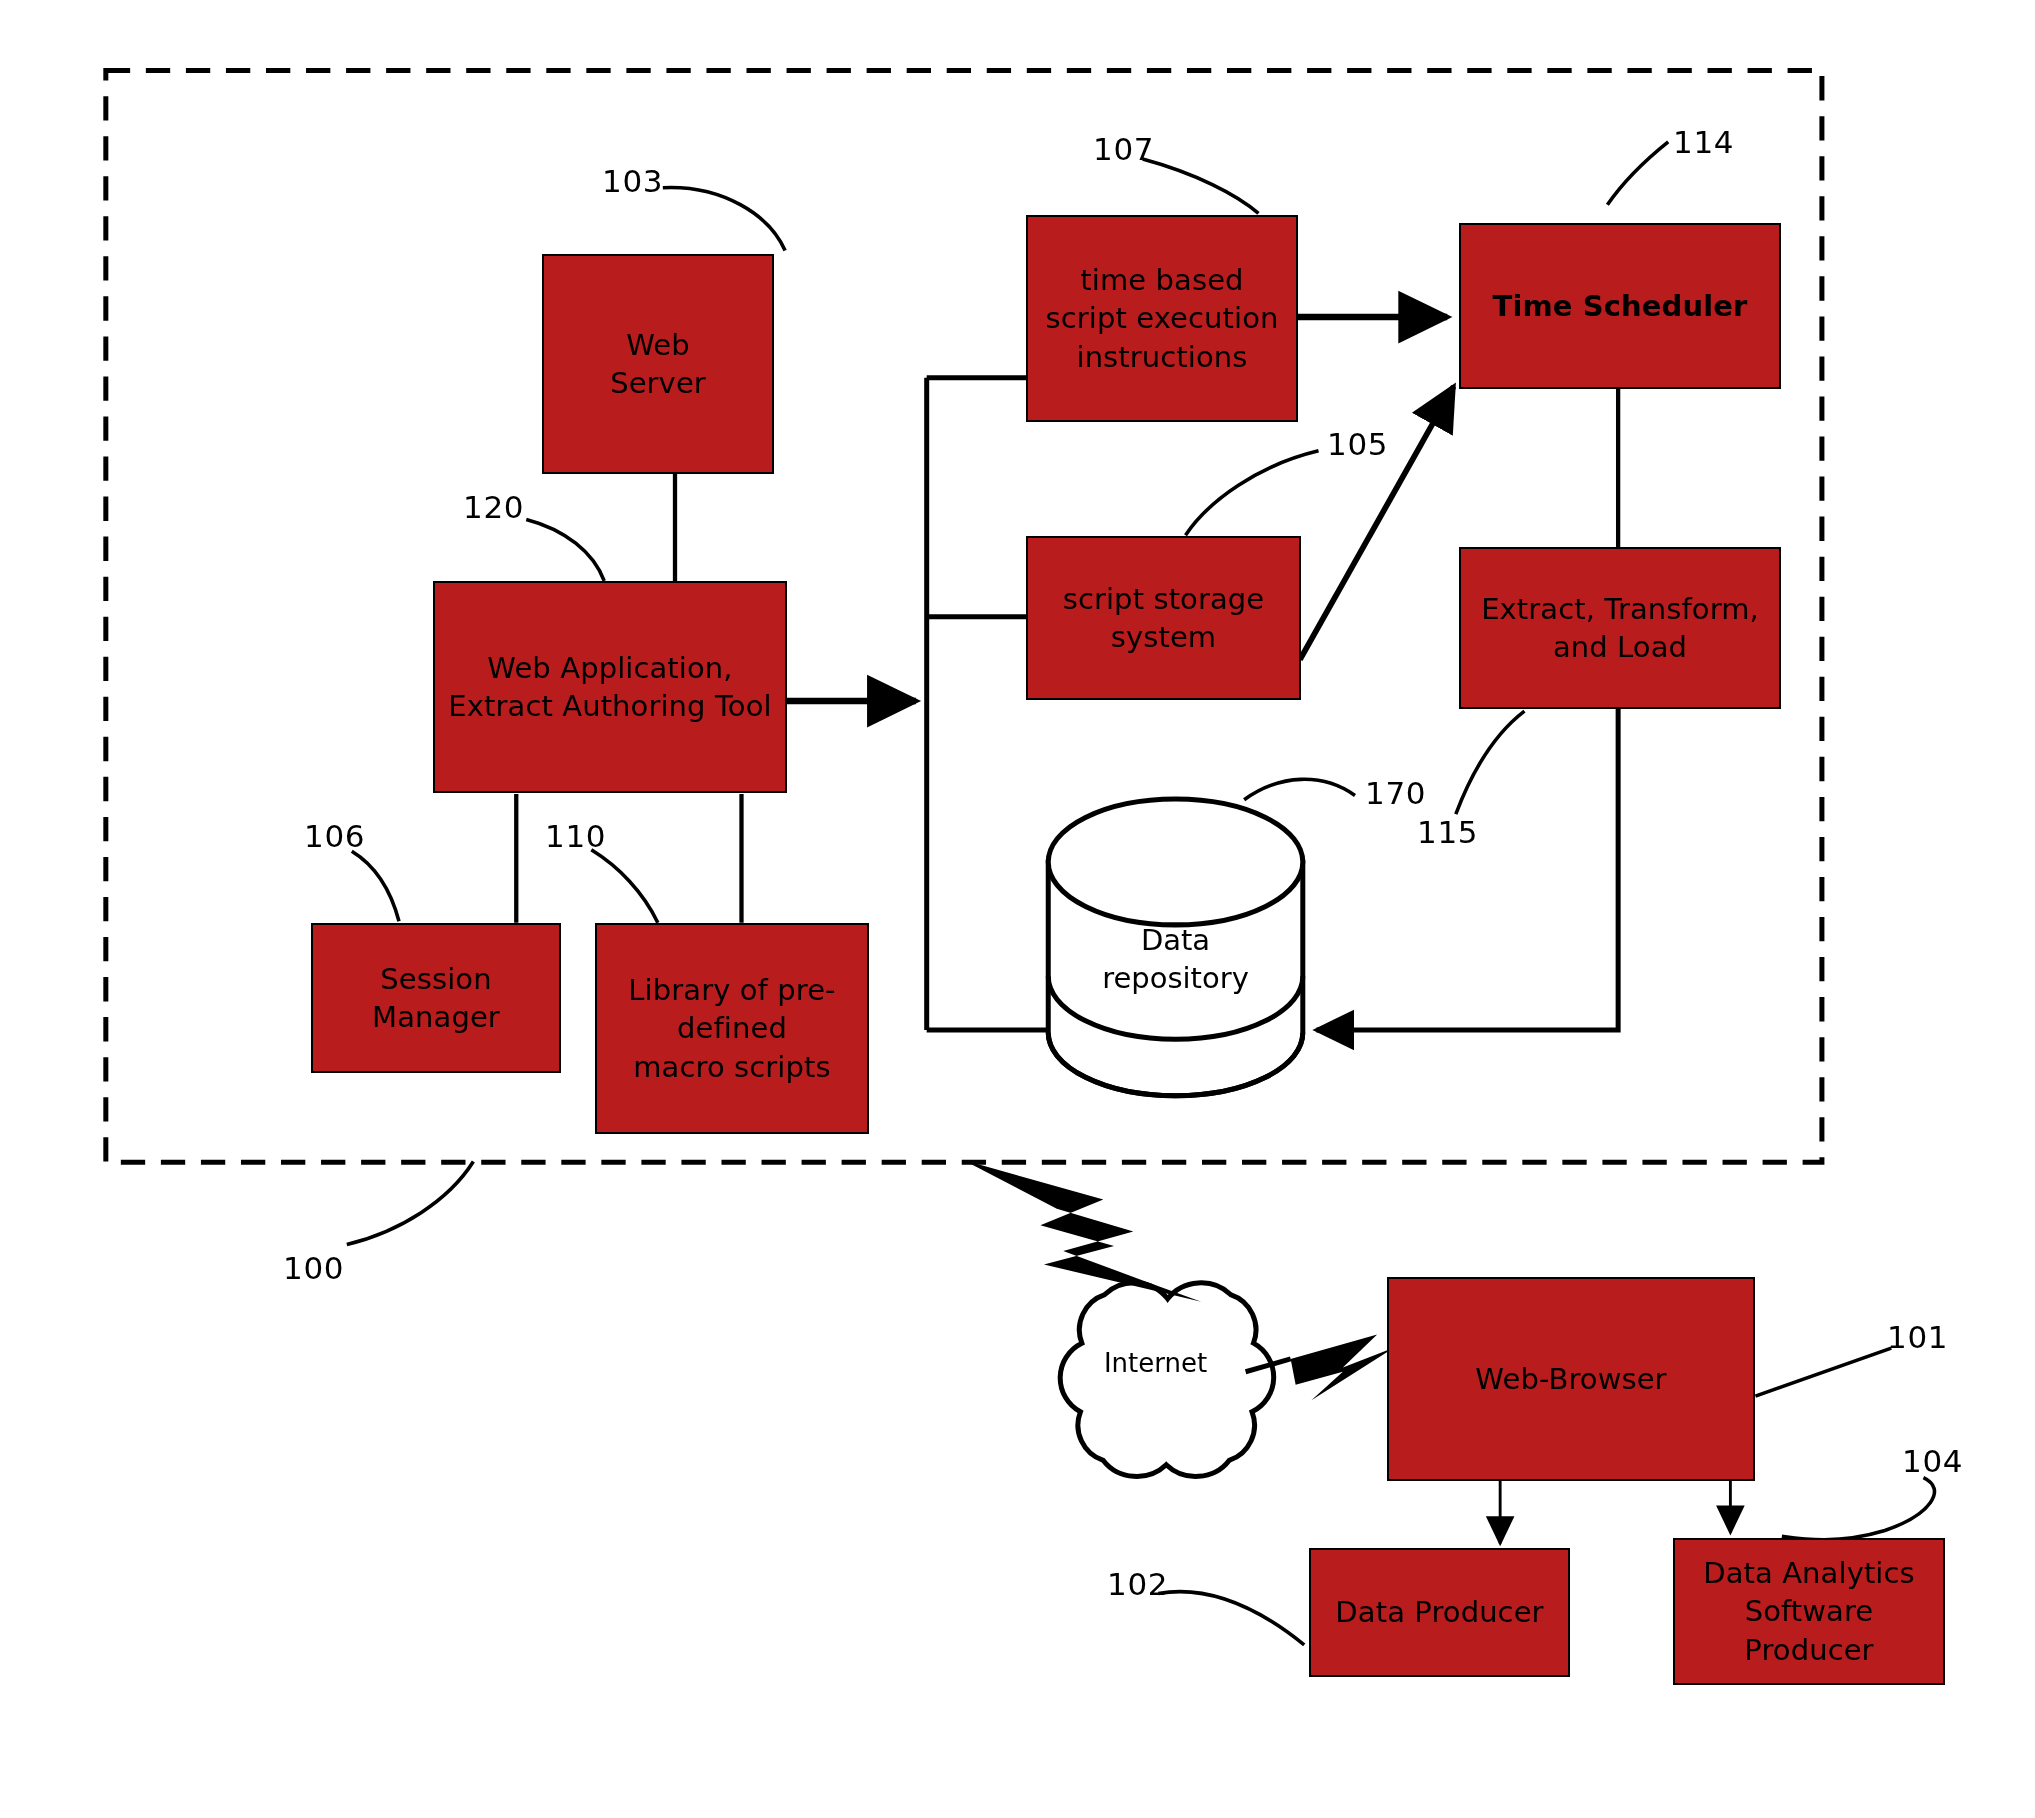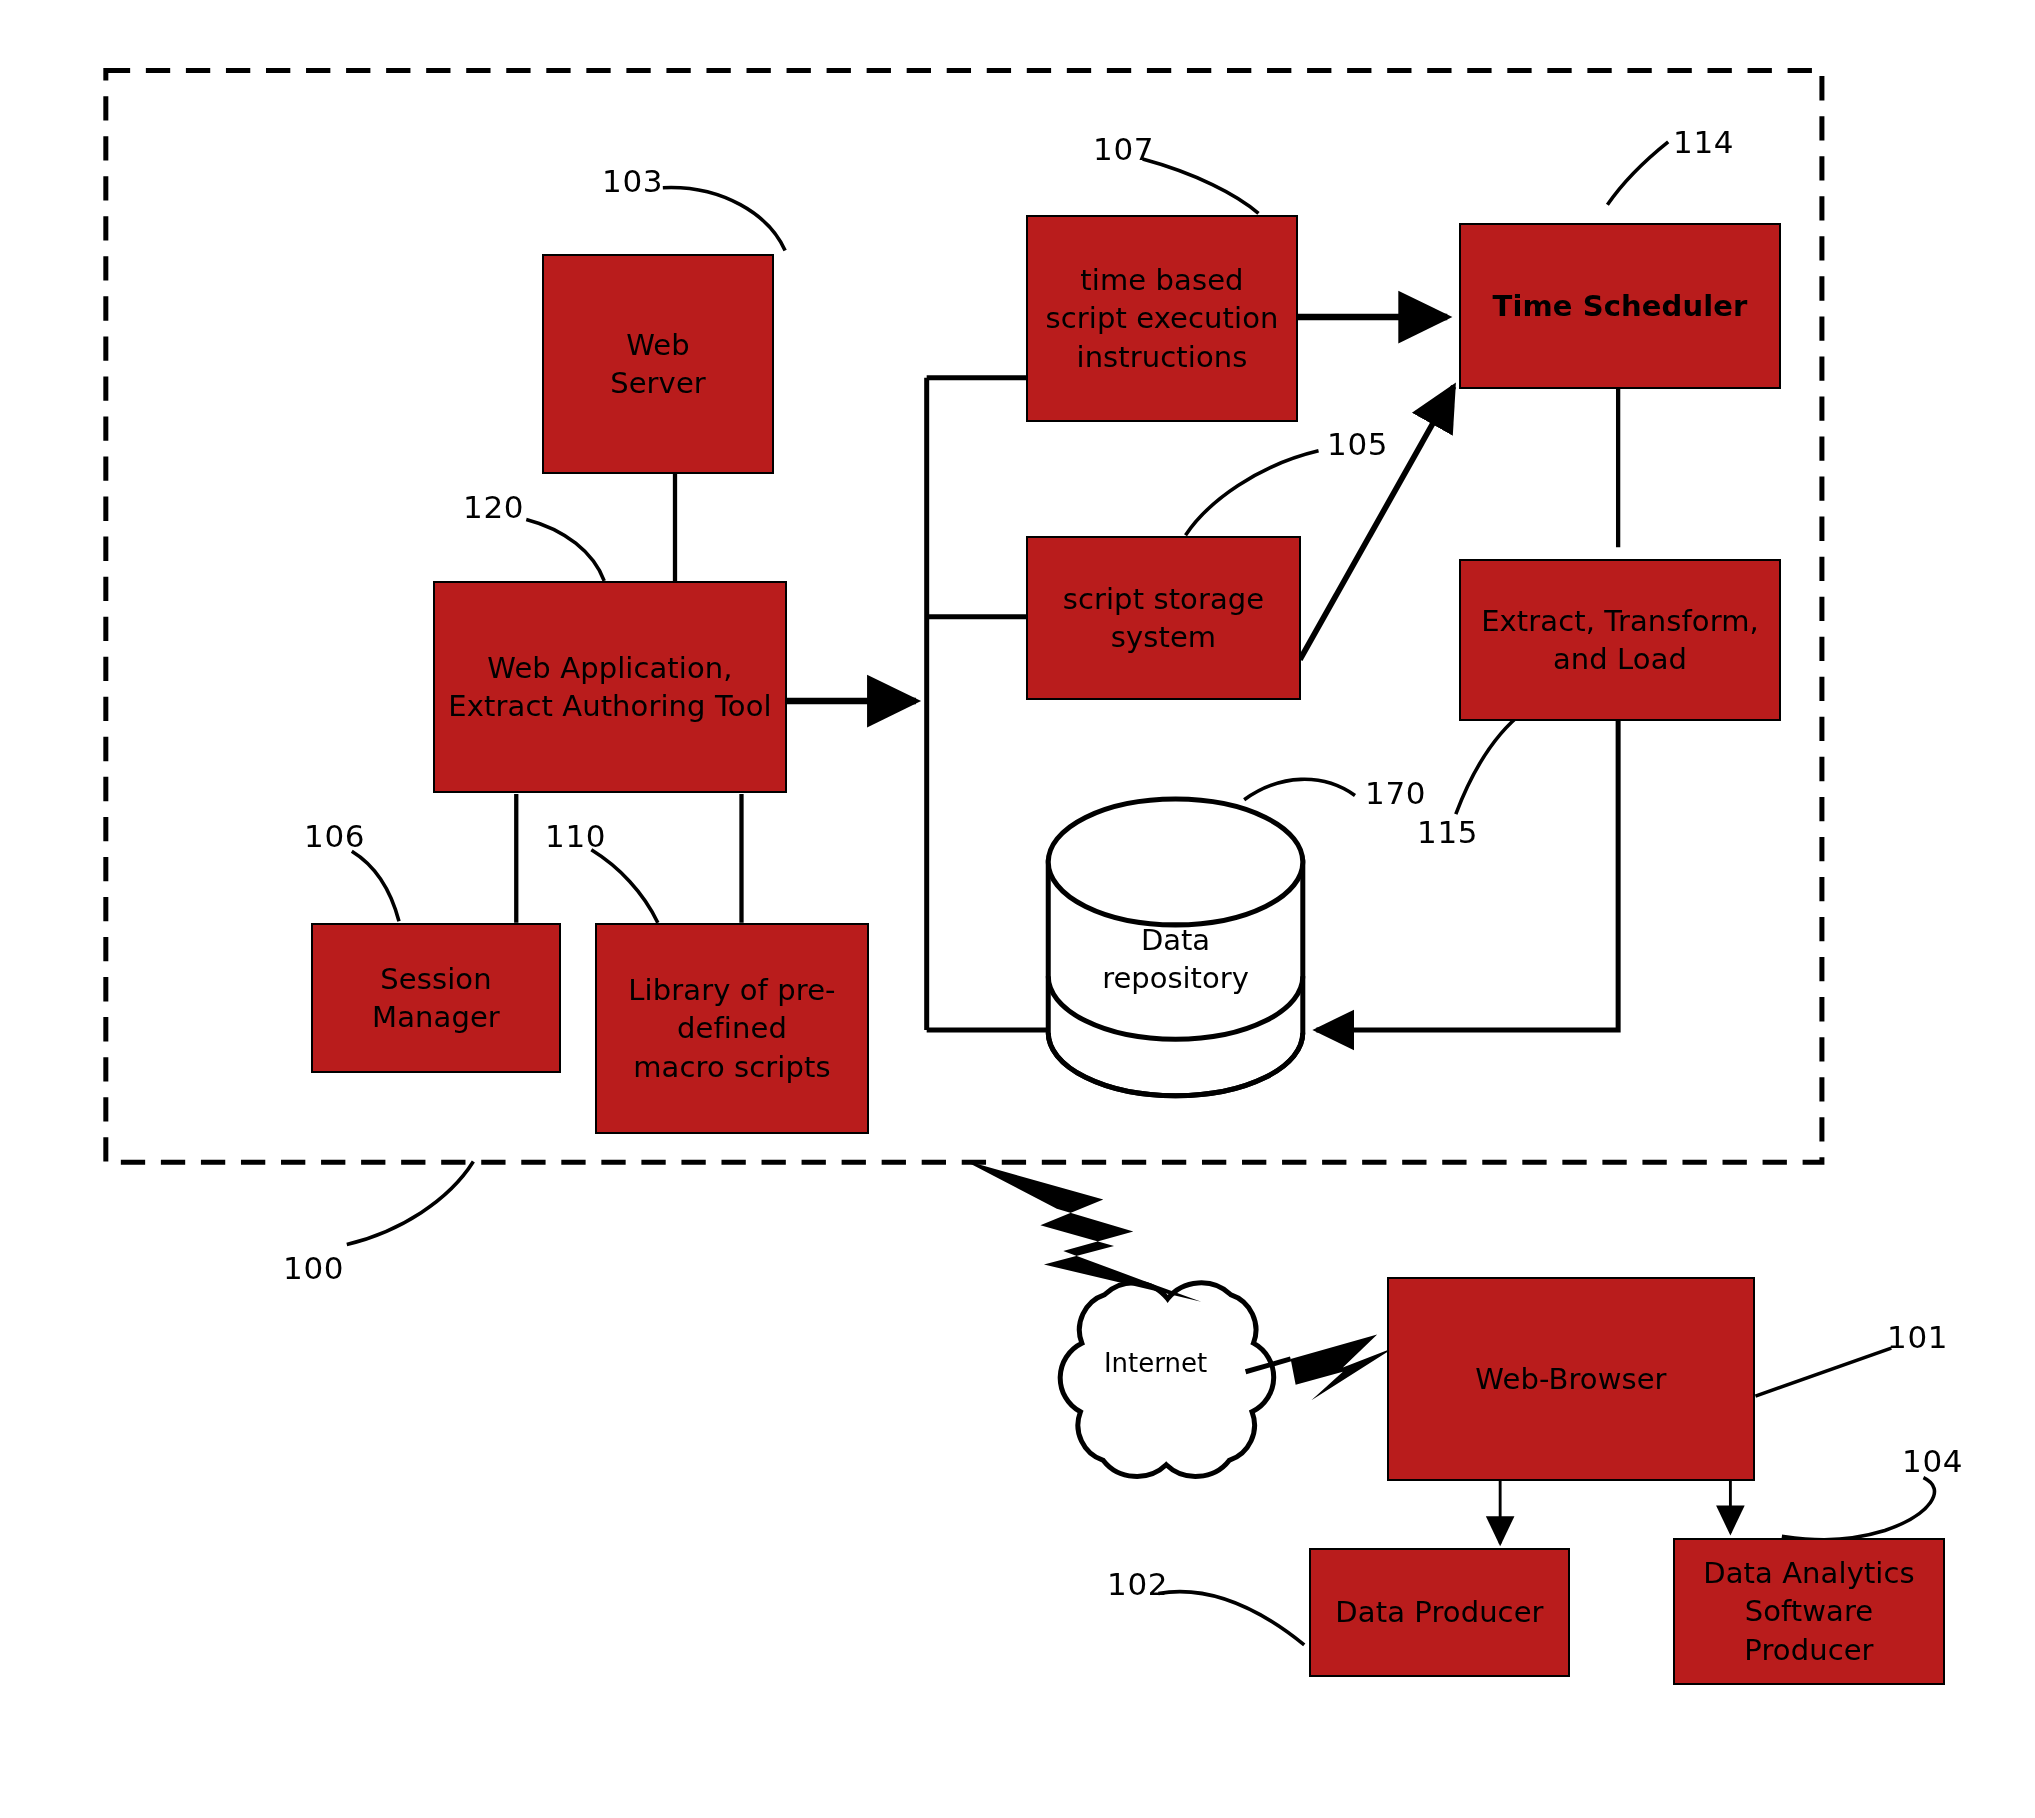--- a/index.html
+++ b/index.html
@@ -168,21 +168,21 @@
 
   <div class="node" style="left:1026px;top:536px;width:275px;height:164px;">
     <span class="lbl">script storage
 system</span>
   </div>
 
   <div class="node" style="left:1459px;top:223px;width:322px;height:166px;font-weight:bold;">
     <span class="lbl">Time Scheduler</span>
   </div>
 
-  <div class="node" style="left:1459px;top:547px;width:322px;height:162px;margin-top:12px;">
+  <div class="node" style="left:1459px;top:547px;width:322px;height:162px;">
     <span class="lbl">Extract, Transform,
 and Load</span>
   </div>
 
   <div class="cyl-label" style="left:1048px;top:921px;width:255px;">Data
 repository</div>
 
   <div class="cloud-label" style="left:1066px;top:1350px;width:179px;">Internet</div>
 
   <div class="node" style="left:1387px;top:1277px;width:368px;height:204px;">

